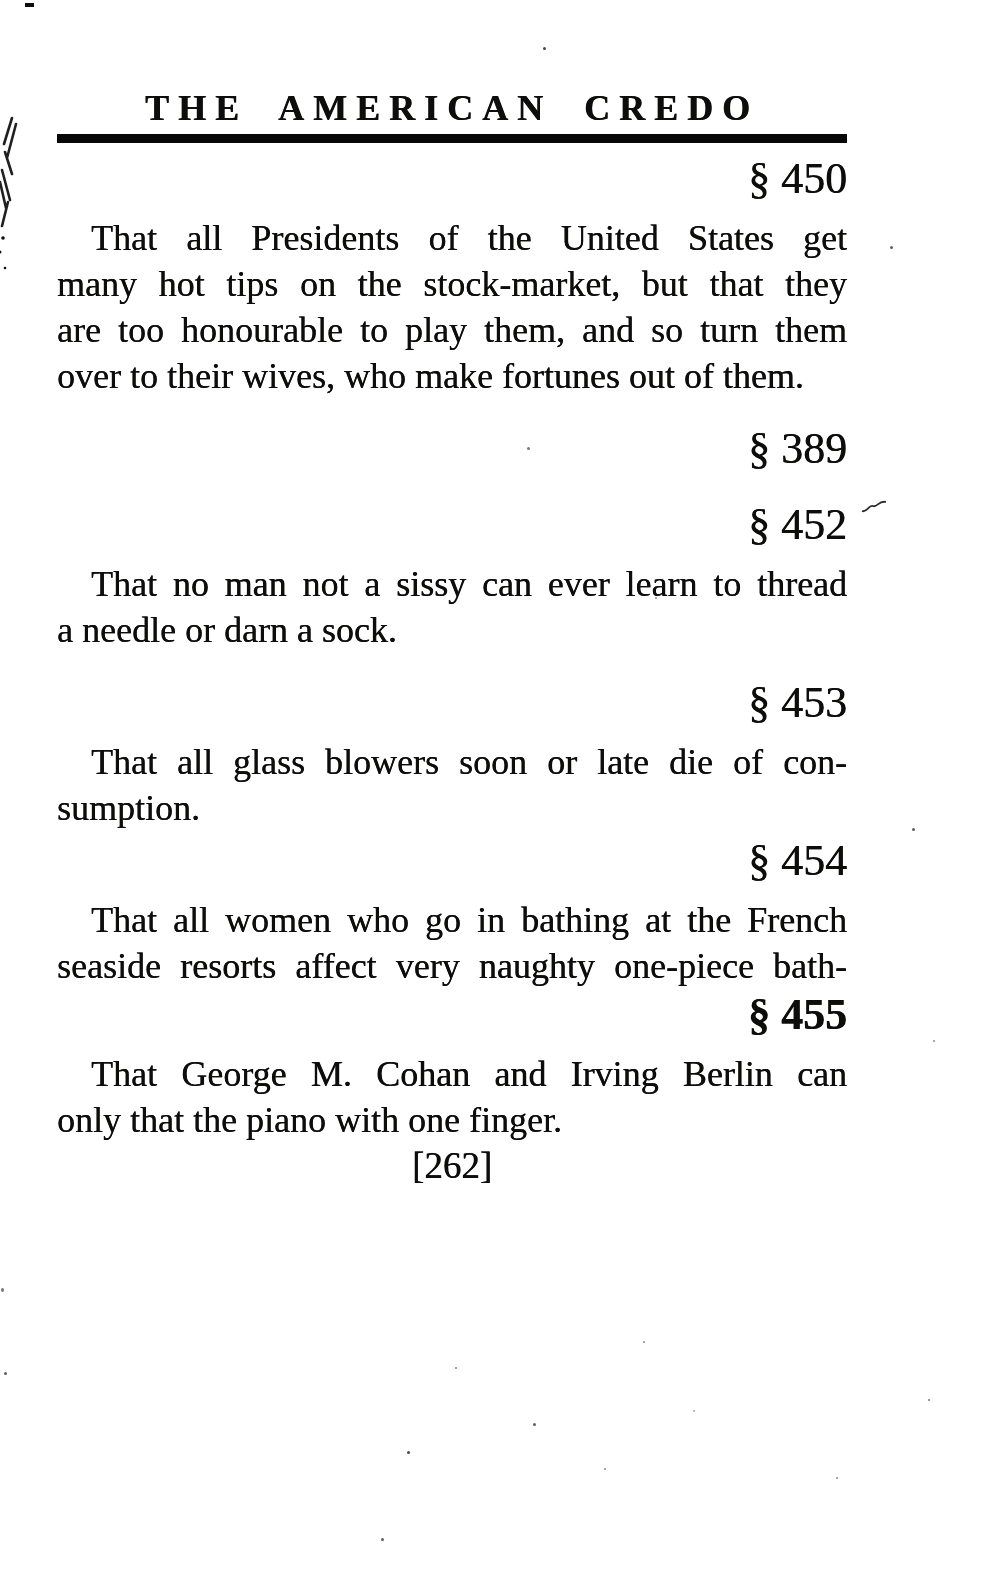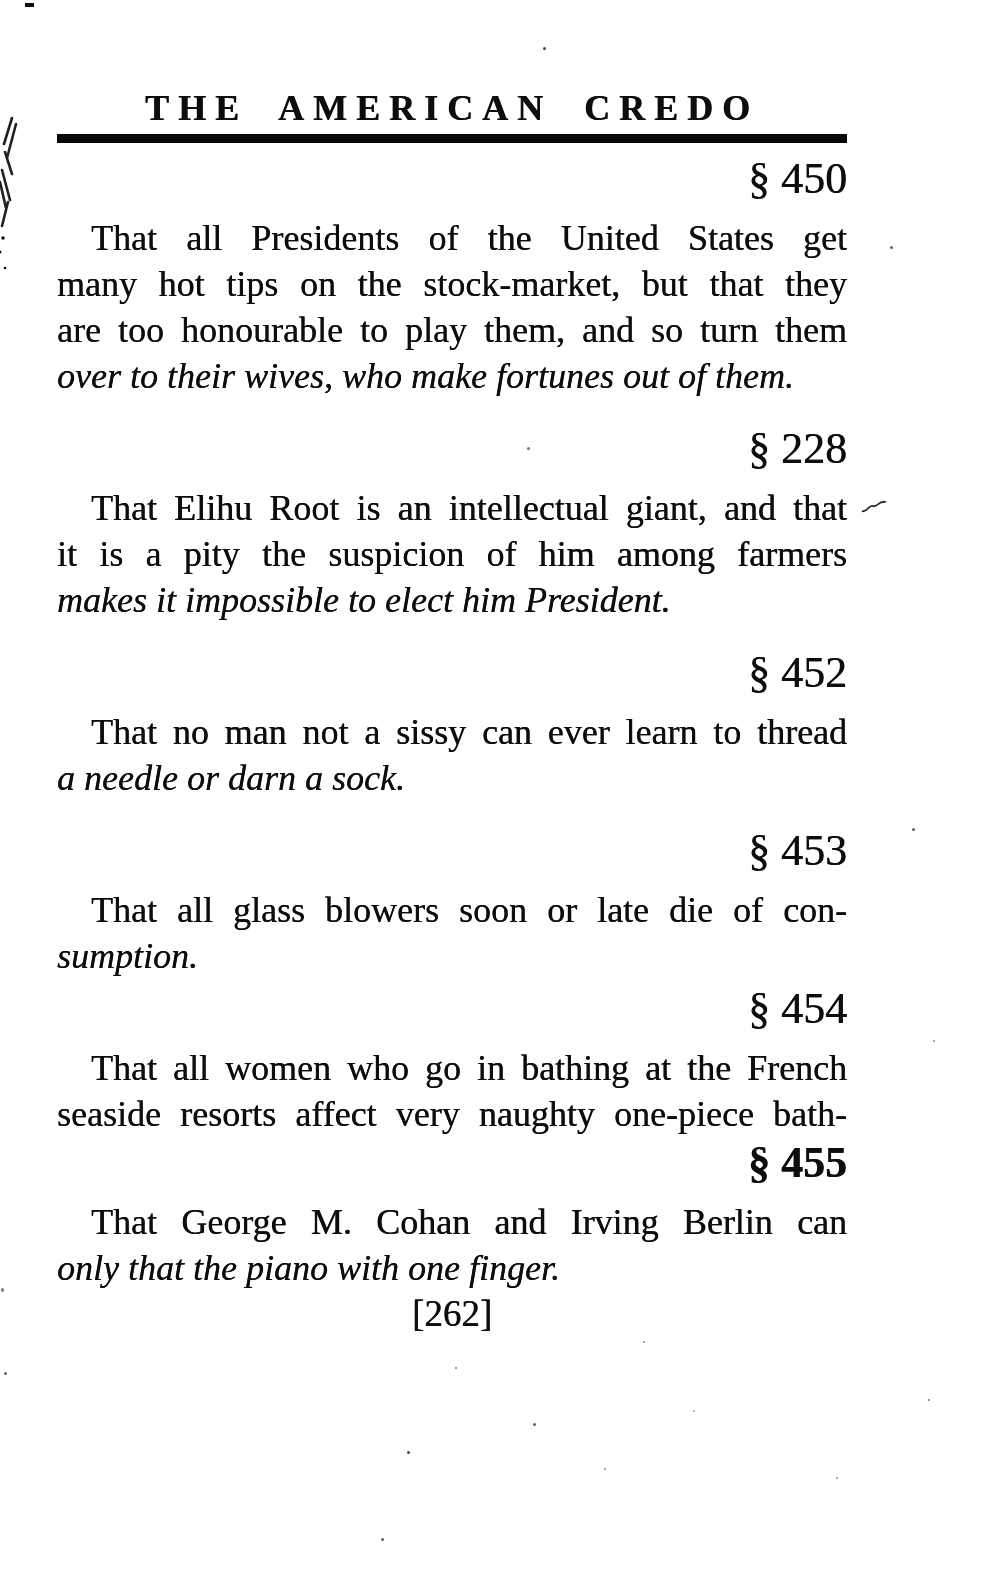--- a/index.html
+++ b/index.html
@@ -51,21 +51,21 @@
   .para {
     font-size: 36px;
     line-height: 46px;
     text-shadow: 0.35px 0 currentColor;
   }
   .line {
     text-align: justify;
     text-align-last: justify;
   }
   .line.first { text-indent: 34px; }
-  .line.last { text-align-last: left; font-style: italic; }
+  .line.last { text-align-last: left; }
   .page-number {
     text-align: center;
     font-size: 37px;
     line-height: 46px;
     margin-top: 0px;
     text-shadow: 0.4px 0 currentColor;
   }
   
   .artifact { position: absolute; }
   .dash {
@@ -122,26 +122,21 @@
       <div class="section-head first">§ 450</div>
       <div class="para">
         <div class="line first">That all Presidents of the United States get</div>
         <div class="line">many hot tips on the stock-market, but that they</div>
         <div class="line">are too honourable to play them, and so turn them</div>
         <div class="line last">over to their wives, who make fortunes out of them.</div>
       </div>
     </div>
 
     <div>
-      <div class="section-head">§ 228</div>
-      <div class="para">
-        <div class="line first">That Elihu Root is an intellectual giant, and that</div>
-        <div class="line">it is a pity the suspicion of him among farmers</div>
-        <div class="line last">makes it impossible to elect him President.</div>
-      </div>
+      <div class="section-head">§ 389</div>
     </div>
 
     <div>
       <div class="section-head">§ 452</div>
       <div class="para">
         <div class="line first">That no man not a sissy can ever learn to thread</div>
         <div class="line last">a needle or darn a sock.</div>
       </div>
     </div>
 

